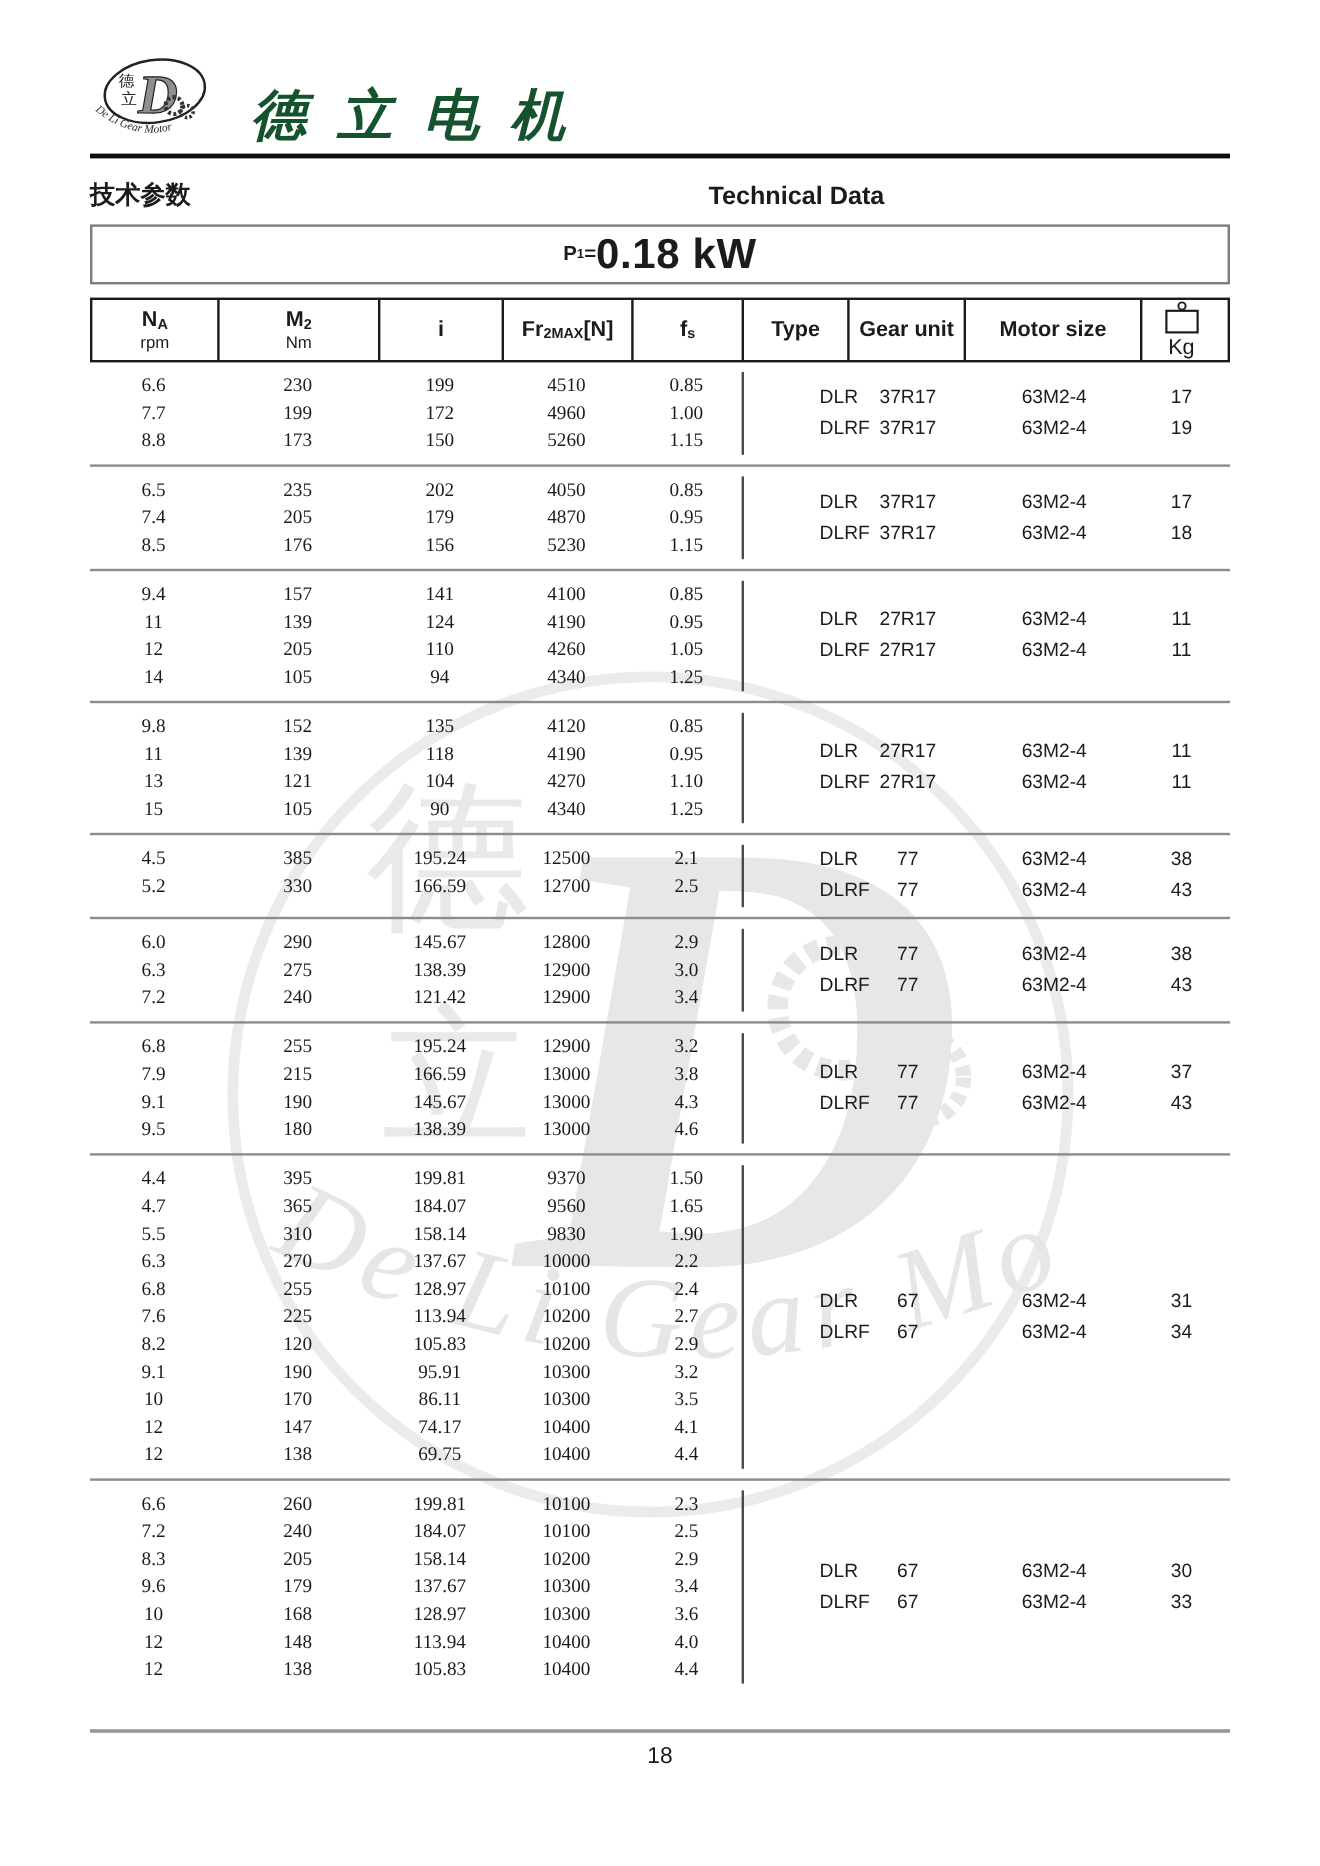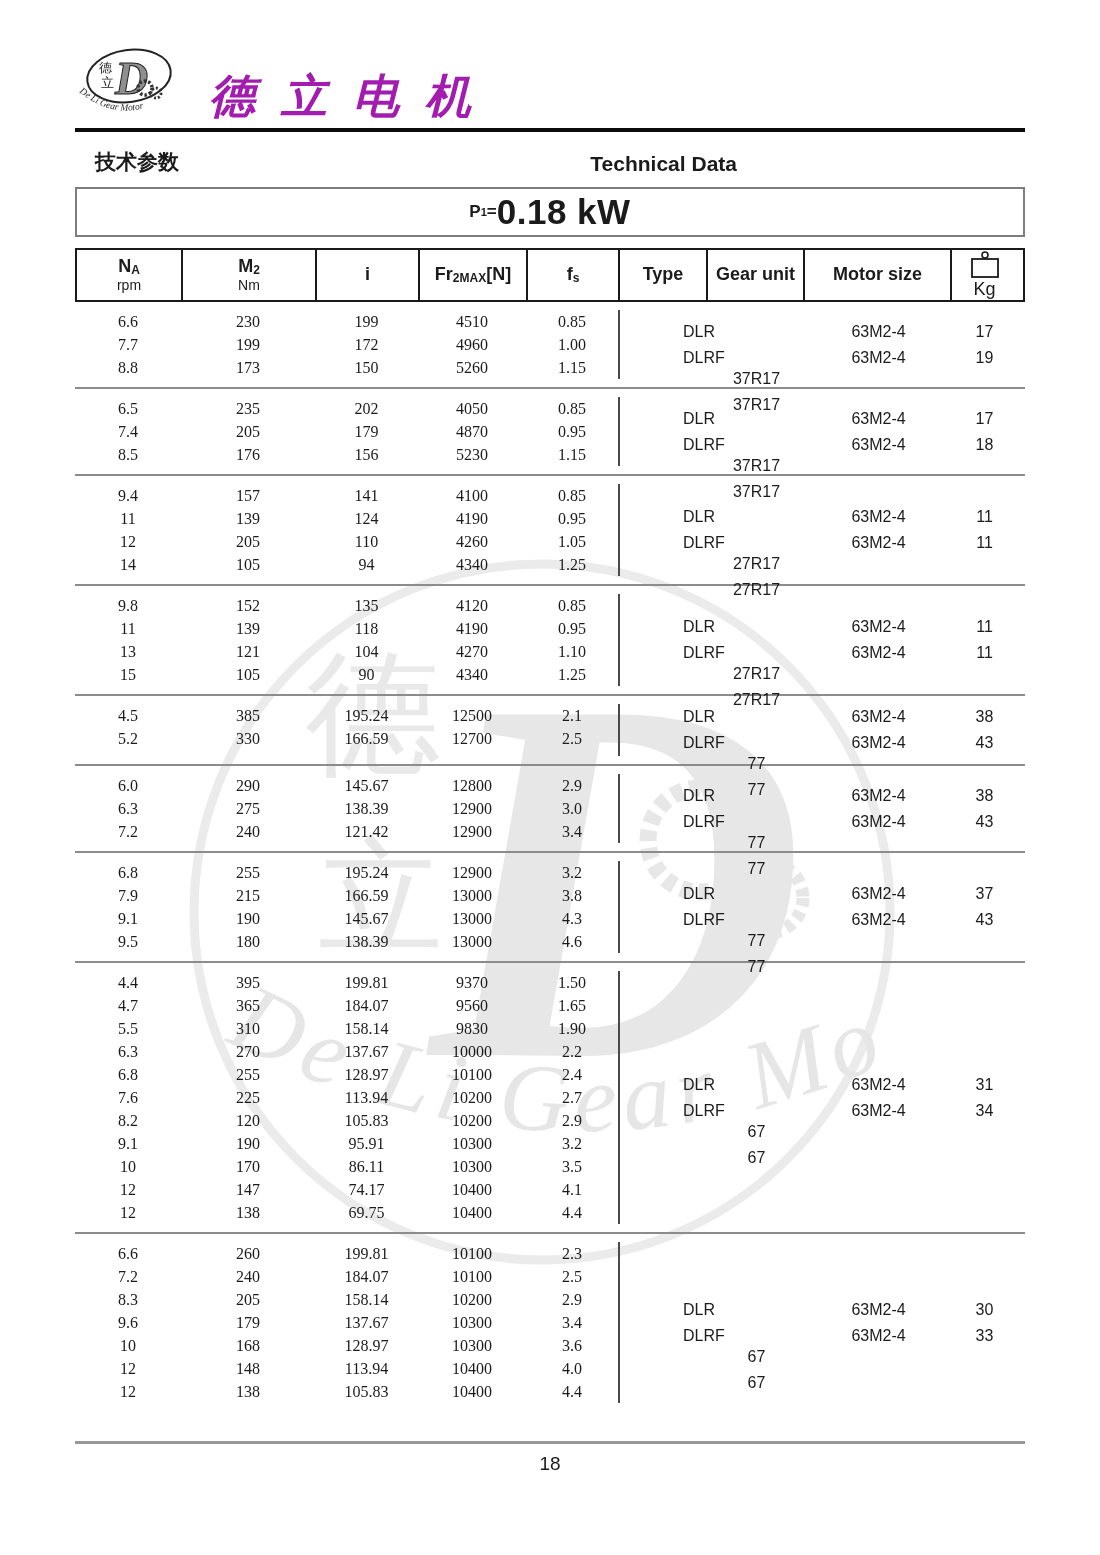--- a/index.html
+++ b/index.html
@@ -14,26 +14,26 @@
   .watermark { position:absolute; left:0; top:0; z-index:0; pointer-events:none; }
 
   .content { position:absolute; left:75px; top:0; width:950px; z-index:1; }
 
   
   .brand-row { display:flex; align-items:flex-end; margin-top:48px; height:78px; }
   .logo { flex:0 0 auto; }
   .brand-name {
     font-family:"Liberation Serif", serif; font-weight:bold; font-style:italic;
     font-size:46px; letter-spacing:26px; margin-left:22px; line-height:1;
-    padding-bottom:6px; color:#a21caf;
+    padding-bottom:6px; color:#14532d;
   }
   .brand-rule { height:4px; background:#0c0c0c; margin-top:2px; }
 
   
-  .section-row { display:flex; justify-content:space-between; align-items:flex-end; margin-top:16px;margin-left:20px; }
+  .section-row { display:flex; justify-content:space-between; align-items:flex-end; margin-top:16px; }
   .sec-cn { font-size:21px; font-weight:bold; }
   .sec-en { font-size:21px; font-weight:bold; margin-right:288px; }
 
   
   .power-box {
     margin-top:11px; height:50px; border:2px solid #7d7d7d;
     display:flex; align-items:center; justify-content:center;
   }
   .power-box .p  { font-size:17px; font-weight:bold; }
   .power-box sub { font-size:11px; font-weight:bold; vertical-align:-3px; }
@@ -69,21 +69,21 @@
   .data-row .cell { text-align:center; }
   .right-pane {
     width:407px; border-left:2px solid #4a4a4a;
     display:flex; flex-direction:column; justify-content:center;
   }
   .variant-row {
     display:grid; grid-template-columns:88px 97px 147px 65px;
     height:26px; line-height:26px; font-size:16px;
   }
   .variant-row .vtype  { text-align:center; padding-left:27px;margin-left:36px; }
-  .variant-row .vgear  { text-align:center;margin-top:47px; }
+  .variant-row .vgear  { text-align:center; }
   .variant-row .vmotor { text-align:center; }
   .variant-row .vkg    { text-align:center; }
 
   
   .footer-rule { margin-top:30px; height:3px; background:#979797; }
   .page-num { text-align:center; font-size:19px; margin-top:9px; }
 </style>
 </head>
 <body>
 

